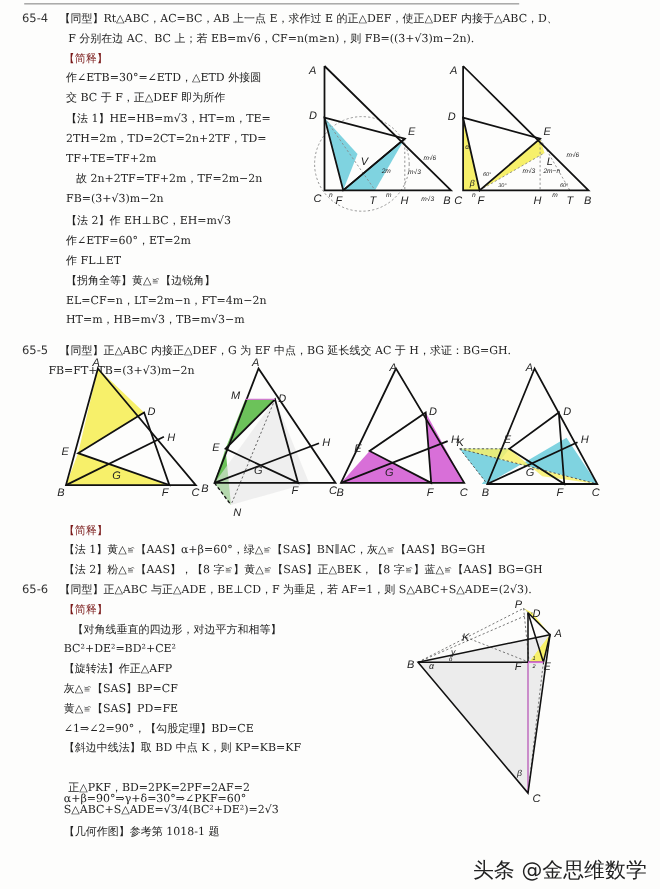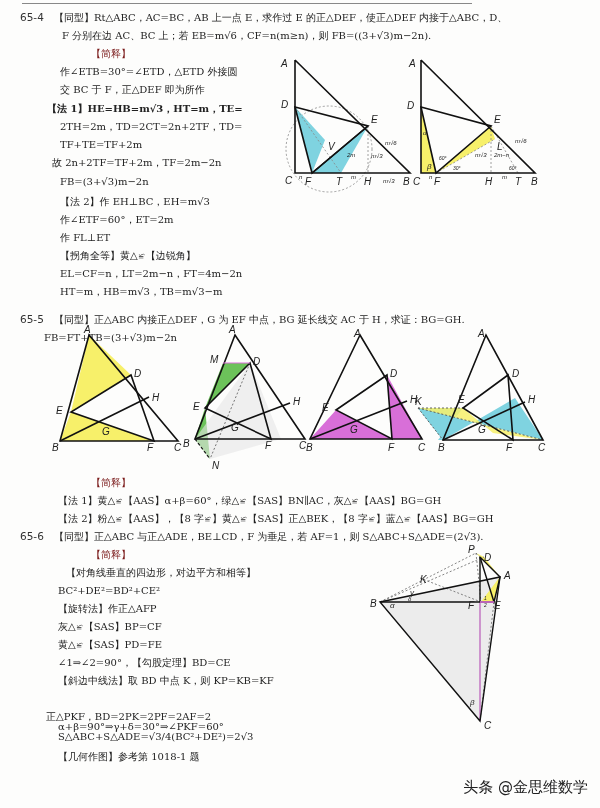--- a/index.html
+++ b/index.html
@@ -1,41 +1,41 @@
 <!DOCTYPE html>
 <html><head>
 <meta charset="utf-8">
 <style>
   html,body{margin:0;padding:0;background:#fdfdfc;}
   body{width:600px;height:808px;position:relative;overflow:hidden;font-family:"DejaVu Serif","Liberation Serif",serif;color:#222;}
   .rule{position:absolute;left:22px;top:3px;width:450px;height:1px;background:#888;}
   .line{position:absolute;font-size:10px;line-height:14px;white-space:nowrap;}
   .num{position:absolute;font-weight:normal;font-size:10.5px;font-family:"DejaVu Sans","Liberation Sans",sans-serif;color:#333;}
-  .tag{color:#7a1a1a;margin-left:33px;}
+  .tag{color:#7a1a1a;}
   svg{position:absolute;overflow:visible;}
   svg text{font-family:"Liberation Sans","DejaVu Sans",sans-serif;font-style:italic;fill:#222;}
-  .wm{position:absolute;right:12px;top:778px;font-family:"DejaVu Sans",sans-serif;font-size:15px;color:#222;text-shadow:0 0 2px #fff,0 0 1px #fff;}
+  .wm{position:absolute;right:12px;top:778px;font-family:"DejaVu Sans",sans-serif;font-size:19px;color:#222;text-shadow:0 0 2px #fff,0 0 1px #fff;}
 </style>
 </head>
 <body>
 
 <div class="rule"></div>
 
 <div class="num" style="left:20px;top:11px;">65-4</div>
 <div class="line" style="left:54px;top:11px;">【同型】Rt△ABC，AC=BC，AB 上一点 E，求作过 E 的正△DEF，使正△DEF 内接于△ABC，D、</div>
 <div class="line" style="left:62px;top:29px;">F 分别在边 AC、BC 上；若 EB=m√6，CF=n(m≥n)，则 FB=((3+√3)m−2n).</div>
 <div class="line tag" style="left:58px;top:47px;">【简释】</div>
 
 <div>
   <div class="line" style="left:60px;top:65px;">作∠ETB=30°=∠ETD，△ETD 外接圆</div>
   <div class="line" style="left:60px;top:83px;">交 BC 于 F，正△DEF 即为所作</div>
-  <div class="line" style="left:47px;top:102px;font-weight:bold;">【法 1】HE=HB=m√3，HT=m，TE=</div>
+  <div class="line" style="left:60px;top:102px;">【法 1】HE=HB=m√3，HT=m，TE=</div>
   <div class="line" style="left:60px;top:120px;">2TH=2m，TD=2CT=2n+2TF，TD=</div>
   <div class="line" style="left:60px;top:138px;text-align:center;">TF+TE=TF+2m</div>
-  <div class="line" style="left:52px;top:156px;">故 2n+2TF=TF+2m，TF=2m−2n</div>
+  <div class="line" style="left:69px;top:156px;">故 2n+2TF=TF+2m，TF=2m−2n</div>
   <div class="line" style="left:60px;top:175px;">FB=(3+√3)m−2n</div>
   <div class="line" style="left:60px;top:195px;">【法 2】作 EH⊥BC，EH=m√3</div>
   <div class="line" style="left:60px;top:213px;">作∠ETF=60°，ET=2m</div>
   <div class="line" style="left:60px;top:231px;">作 FL⊥ET</div>
   <div class="line" style="left:60px;top:249px;">【拐角全等】黄△≌【边锐角】</div>
   <div class="line" style="left:60px;top:267px;">EL=CF=n，LT=2m−n，FT=4m−2n</div>
   <div class="line" style="left:60px;top:285px;">HT=m，HB=m√3，TB=m√3−m</div>
   <div class="line" style="left:44px;top:303px;margin-top:28px;">FB=FT+TB=(3+√3)m−2n</div>
 </div>
 
@@ -182,21 +182,21 @@
 
 <div>
   <div class="line" style="left:66px;top:566px;">【对角线垂直的四边形，对边平方和相等】</div>
   <div class="line" style="left:58px;top:584px;">BC²+DE²=BD²+CE²</div>
   <div class="line" style="left:58px;top:602px;">【旋转法】作正△AFP</div>
   <div class="line" style="left:58px;top:620px;">灰△≌【SAS】BP=CF</div>
   <div class="line" style="left:58px;top:638px;">黄△≌【SAS】PD=FE</div>
   <div class="line" style="left:58px;top:656px;">∠1⇒∠2=90°，【勾股定理】BD=CE</div>
   <div class="line" style="left:58px;top:674px;">【斜边中线法】取 BD 中点 K，则 KP=KB=KF</div>
   <div class="line" style="left:58px;top:720px;">α+β=90°⇒γ+δ=30°⇒∠PKF=60°</div>
-  <div class="line" style="left:46px;top:710px;text-align:center;">正△PKF，BD=2PK=2PF=2AF=2</div>
+  <div class="line" style="left:62px;top:710px;text-align:center;">正△PKF，BD=2PK=2PF=2AF=2</div>
   <div class="line" style="left:58px;top:730px;">S△ABC+S△ADE=√3/4(BC²+DE²)=2√3</div>
   <div class="line" style="left:58px;top:750px;">【几何作图】参考第 1018-1 题</div>
 </div>
 
 <svg style="left:380px;top:545px;" width="200" height="185" viewBox="0 0 200 185">
   <polygon points="0,57 120,32 100,176" fill="#ececec"></polygon>
   <polygon points="96,8 120,32 104,12" fill="#f7f06a"></polygon>
   <polygon points="114,57 120,32 120,32 101,57" fill="#f7f06a"></polygon>
   <polygon points="101,57 120,32 114,57" fill="#f7f06a"></polygon>
   <line x1="0" y1="57" x2="96" y2="8" stroke="#666" stroke-dasharray="2,2" stroke-width="0.8"></line>

